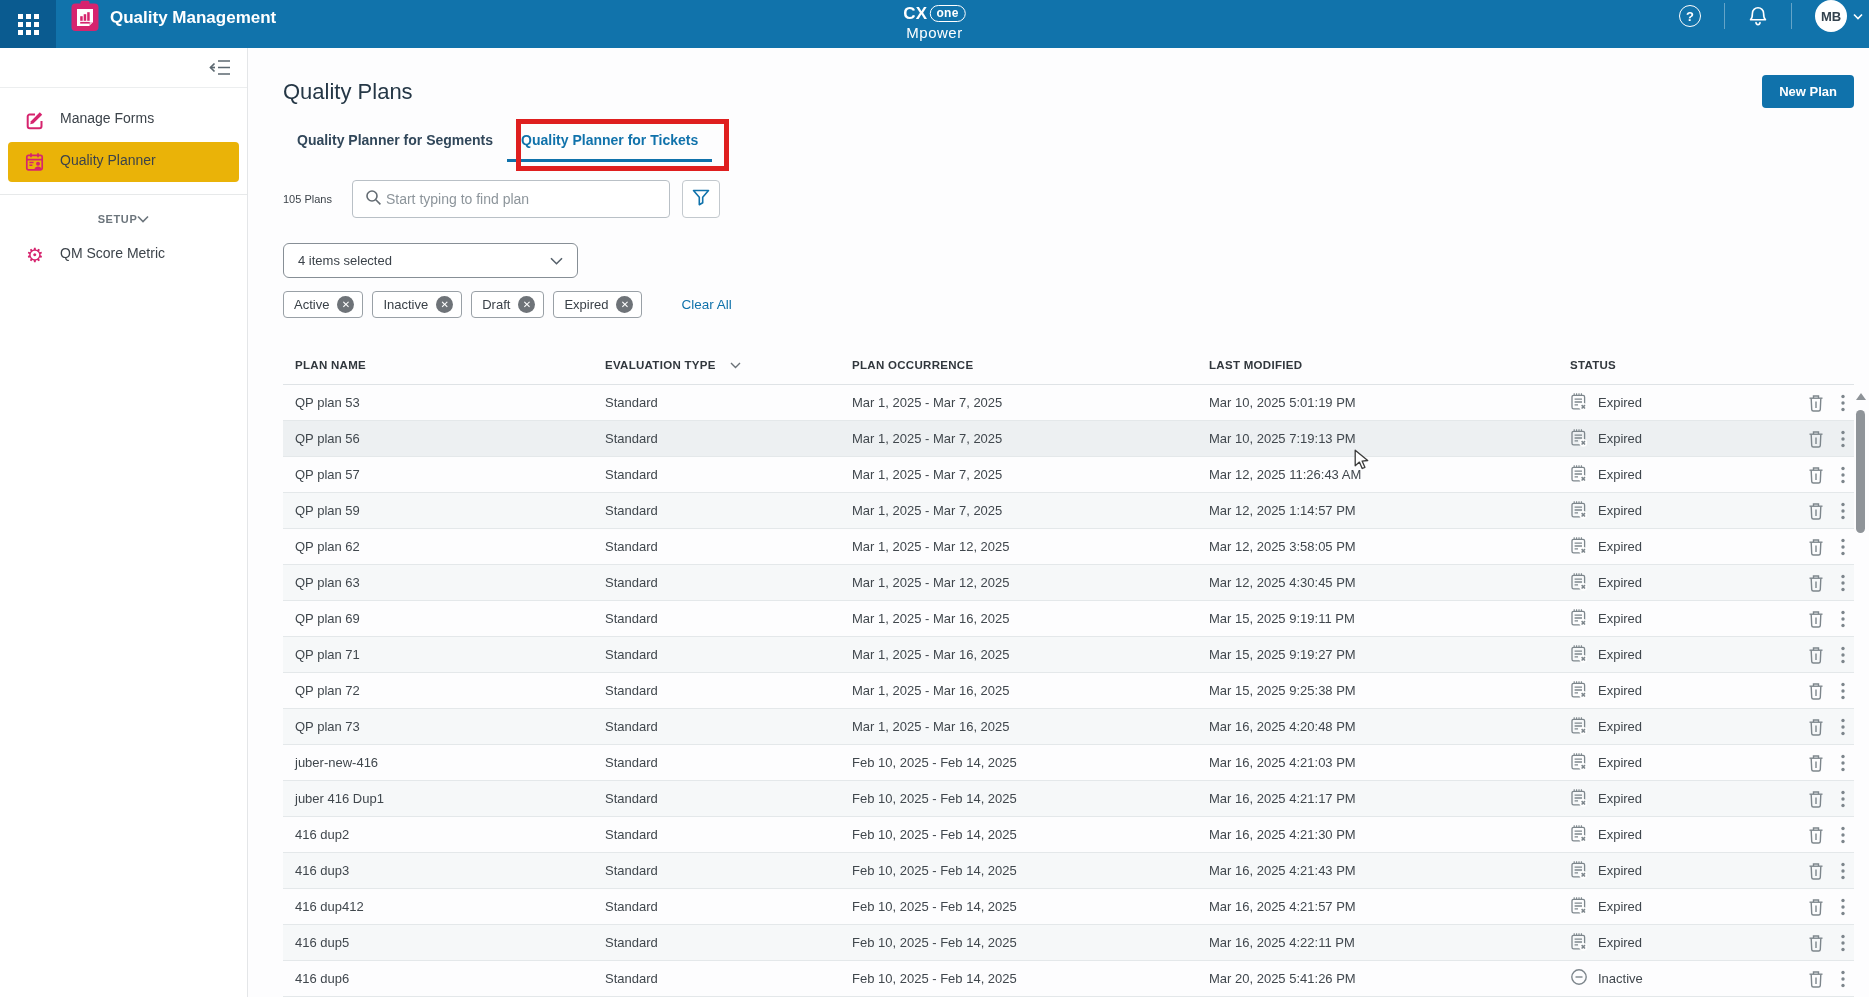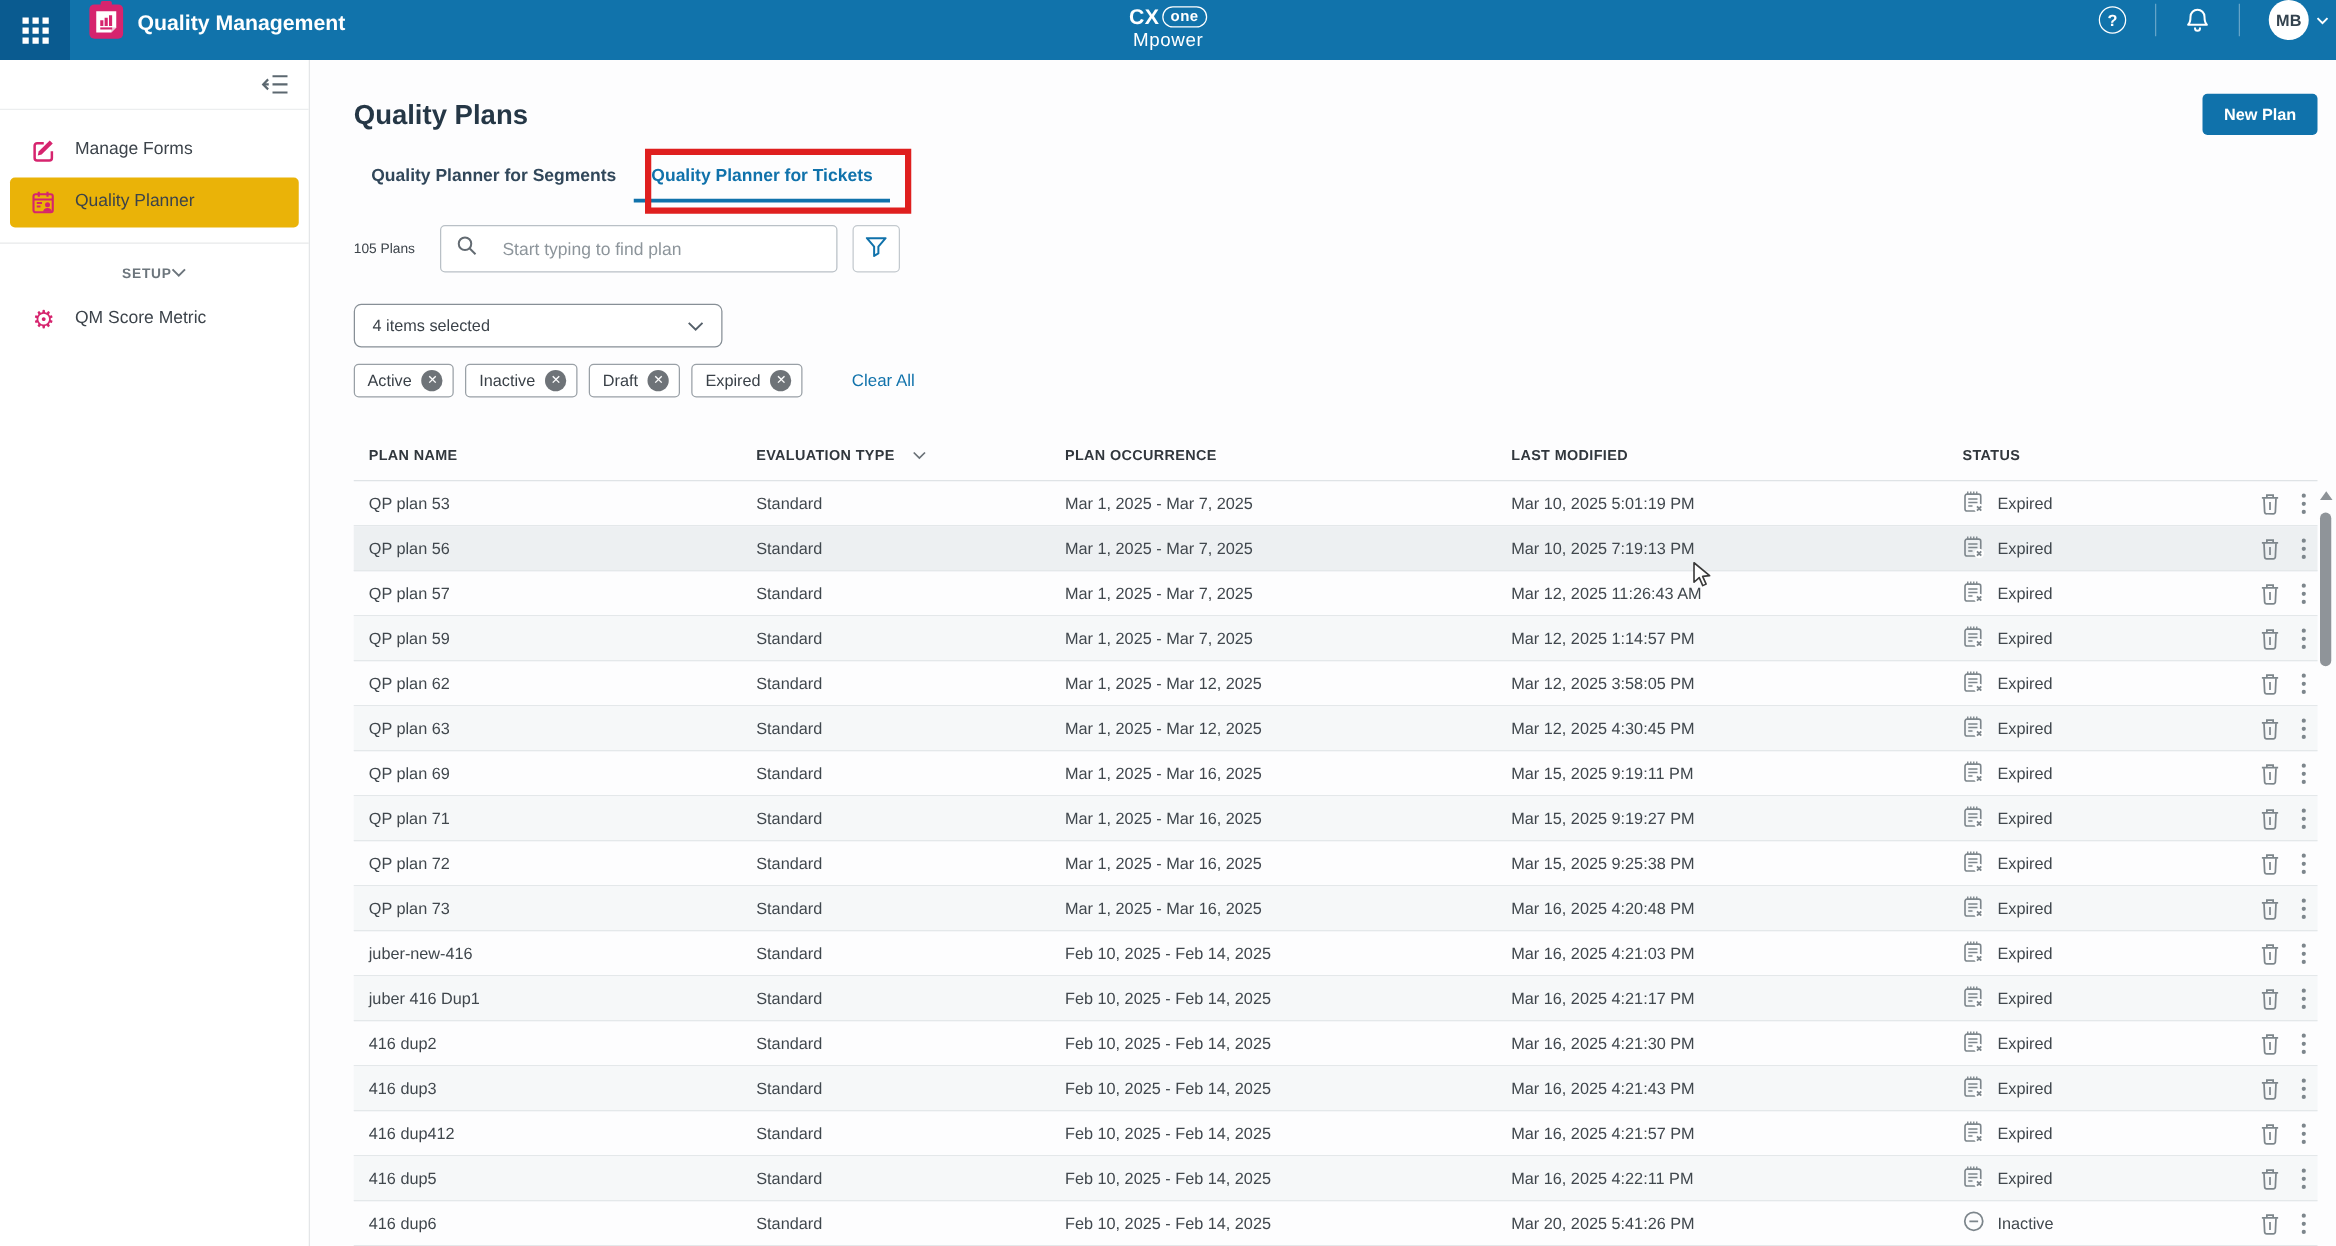--- a/index.html
+++ b/index.html
@@ -37,29 +37,29 @@
   .nav{margin-top:12px}
   .nav-item{display:flex;gap:14px;padding:10px 10px 10px 16px;margin:2px 8px;border-radius:4px;font-size:14px;color:#3c434a;cursor:pointer}
   .nav-item.selected{background:#eab308}
   .nav-item .nicon{width:22px;display:flex;justify-content:center}
   .side-divider{height:1px;background:#e7e9ea;margin:12px 0 10px}
   .setup-header{display:flex;align-items:center;justify-content:center;padding:8px 18px;font-size:11px;font-weight:700;letter-spacing:.6px;color:#6c757c;cursor:pointer}
   .gear-glyph{font-family:"DejaVu Sans",sans-serif;font-size:20px;color:var(--brand_pink);line-height:1}
   
   .main{flex:1;position:relative;padding:0 15px 0 35px;overflow:hidden;background:#fdfdfe}
   .title-row{display:flex;justify-content:space-between;align-items:flex-start}
-  .page-title{margin:30px 0 0;font-size:22px;line-height:28px;font-weight:700;color:var(--title_navy)}
+  .page-title{margin:30px 0 0;font-size:22px;line-height:28px;font-weight:400;color:var(--title_navy)}
   .new-plan{margin-top:27px;height:33px;padding:0 17px;background:var(--accent_blue);color:#fff;border:none;border-radius:4px;font-size:13px;font-weight:700;cursor:pointer;font-family:inherit}
   .tabs{display:flex;margin-top:14px}
   .tab{padding:10px 14px 11px;font-size:14px;font-weight:700;color:var(--tab_inactive);cursor:pointer;border-bottom:3px solid transparent}
   .tab.active{color:var(--accent_blue);border-bottom-color:var(--accent_blue)}
   .annotation-box{position:absolute;left:268px;top:71px;width:213px;height:52px;border:5px solid var(--annotation_red);pointer-events:none;z-index:6}
   .controls{display:flex;align-items:center;margin-top:18px}
   .plans-count{font-size:11px;color:#3c434a;margin-right:20px}
-  .search-box{width:318px;height:38px;border:1px solid #b9c0c6;border-radius:4px;background:#fff;display:flex;align-items:center;padding:0 12px;gap:18px}
+  .search-box{width:318px;height:38px;border:1px solid #b9c0c6;border-radius:4px;background:#fff;display:flex;align-items:center;padding:0 12px;gap:2px}
   .search-box input{border:none;outline:none;flex:1;font-size:14px;font-family:inherit;color:#3c434a;background:transparent}
   .search-box input::placeholder{color:#8d959b}
   .filter-btn{width:38px;height:38px;margin-left:12px;border:1px solid #c3c9ce;border-radius:4px;background:#fff;display:flex;align-items:center;justify-content:center;cursor:pointer}
   .dropdown{margin-top:25px;width:295px;height:35px;border:1px solid #878f96;border-radius:6px;background:#fff;display:flex;align-items:center;justify-content:space-between;padding:0 14px;font-size:13px;color:#3c434a;cursor:pointer}
   .chips-row{display:flex;align-items:center;margin-top:13px;gap:25px}
   .chip{display:flex;align-items:center;gap:8px;height:27px;padding:0 8px 0 10px;border:1px solid #99a0a6;border-radius:4px;background:#fff;font-size:13px;color:#3a4148}
   .chip-x{width:17px;height:17px;border-radius:50%;background:#6e7378;color:#fff;border:none;display:flex;align-items:center;justify-content:center;font-size:10px;line-height:1;cursor:pointer;padding:0}
   .clear-all{margin-left:8px;background:none;border:none;color:var(--accent_blue);font-size:13.5px;font-weight:400;cursor:pointer;font-family:inherit}
   
   .table{margin-top:27px;width:1571px}

